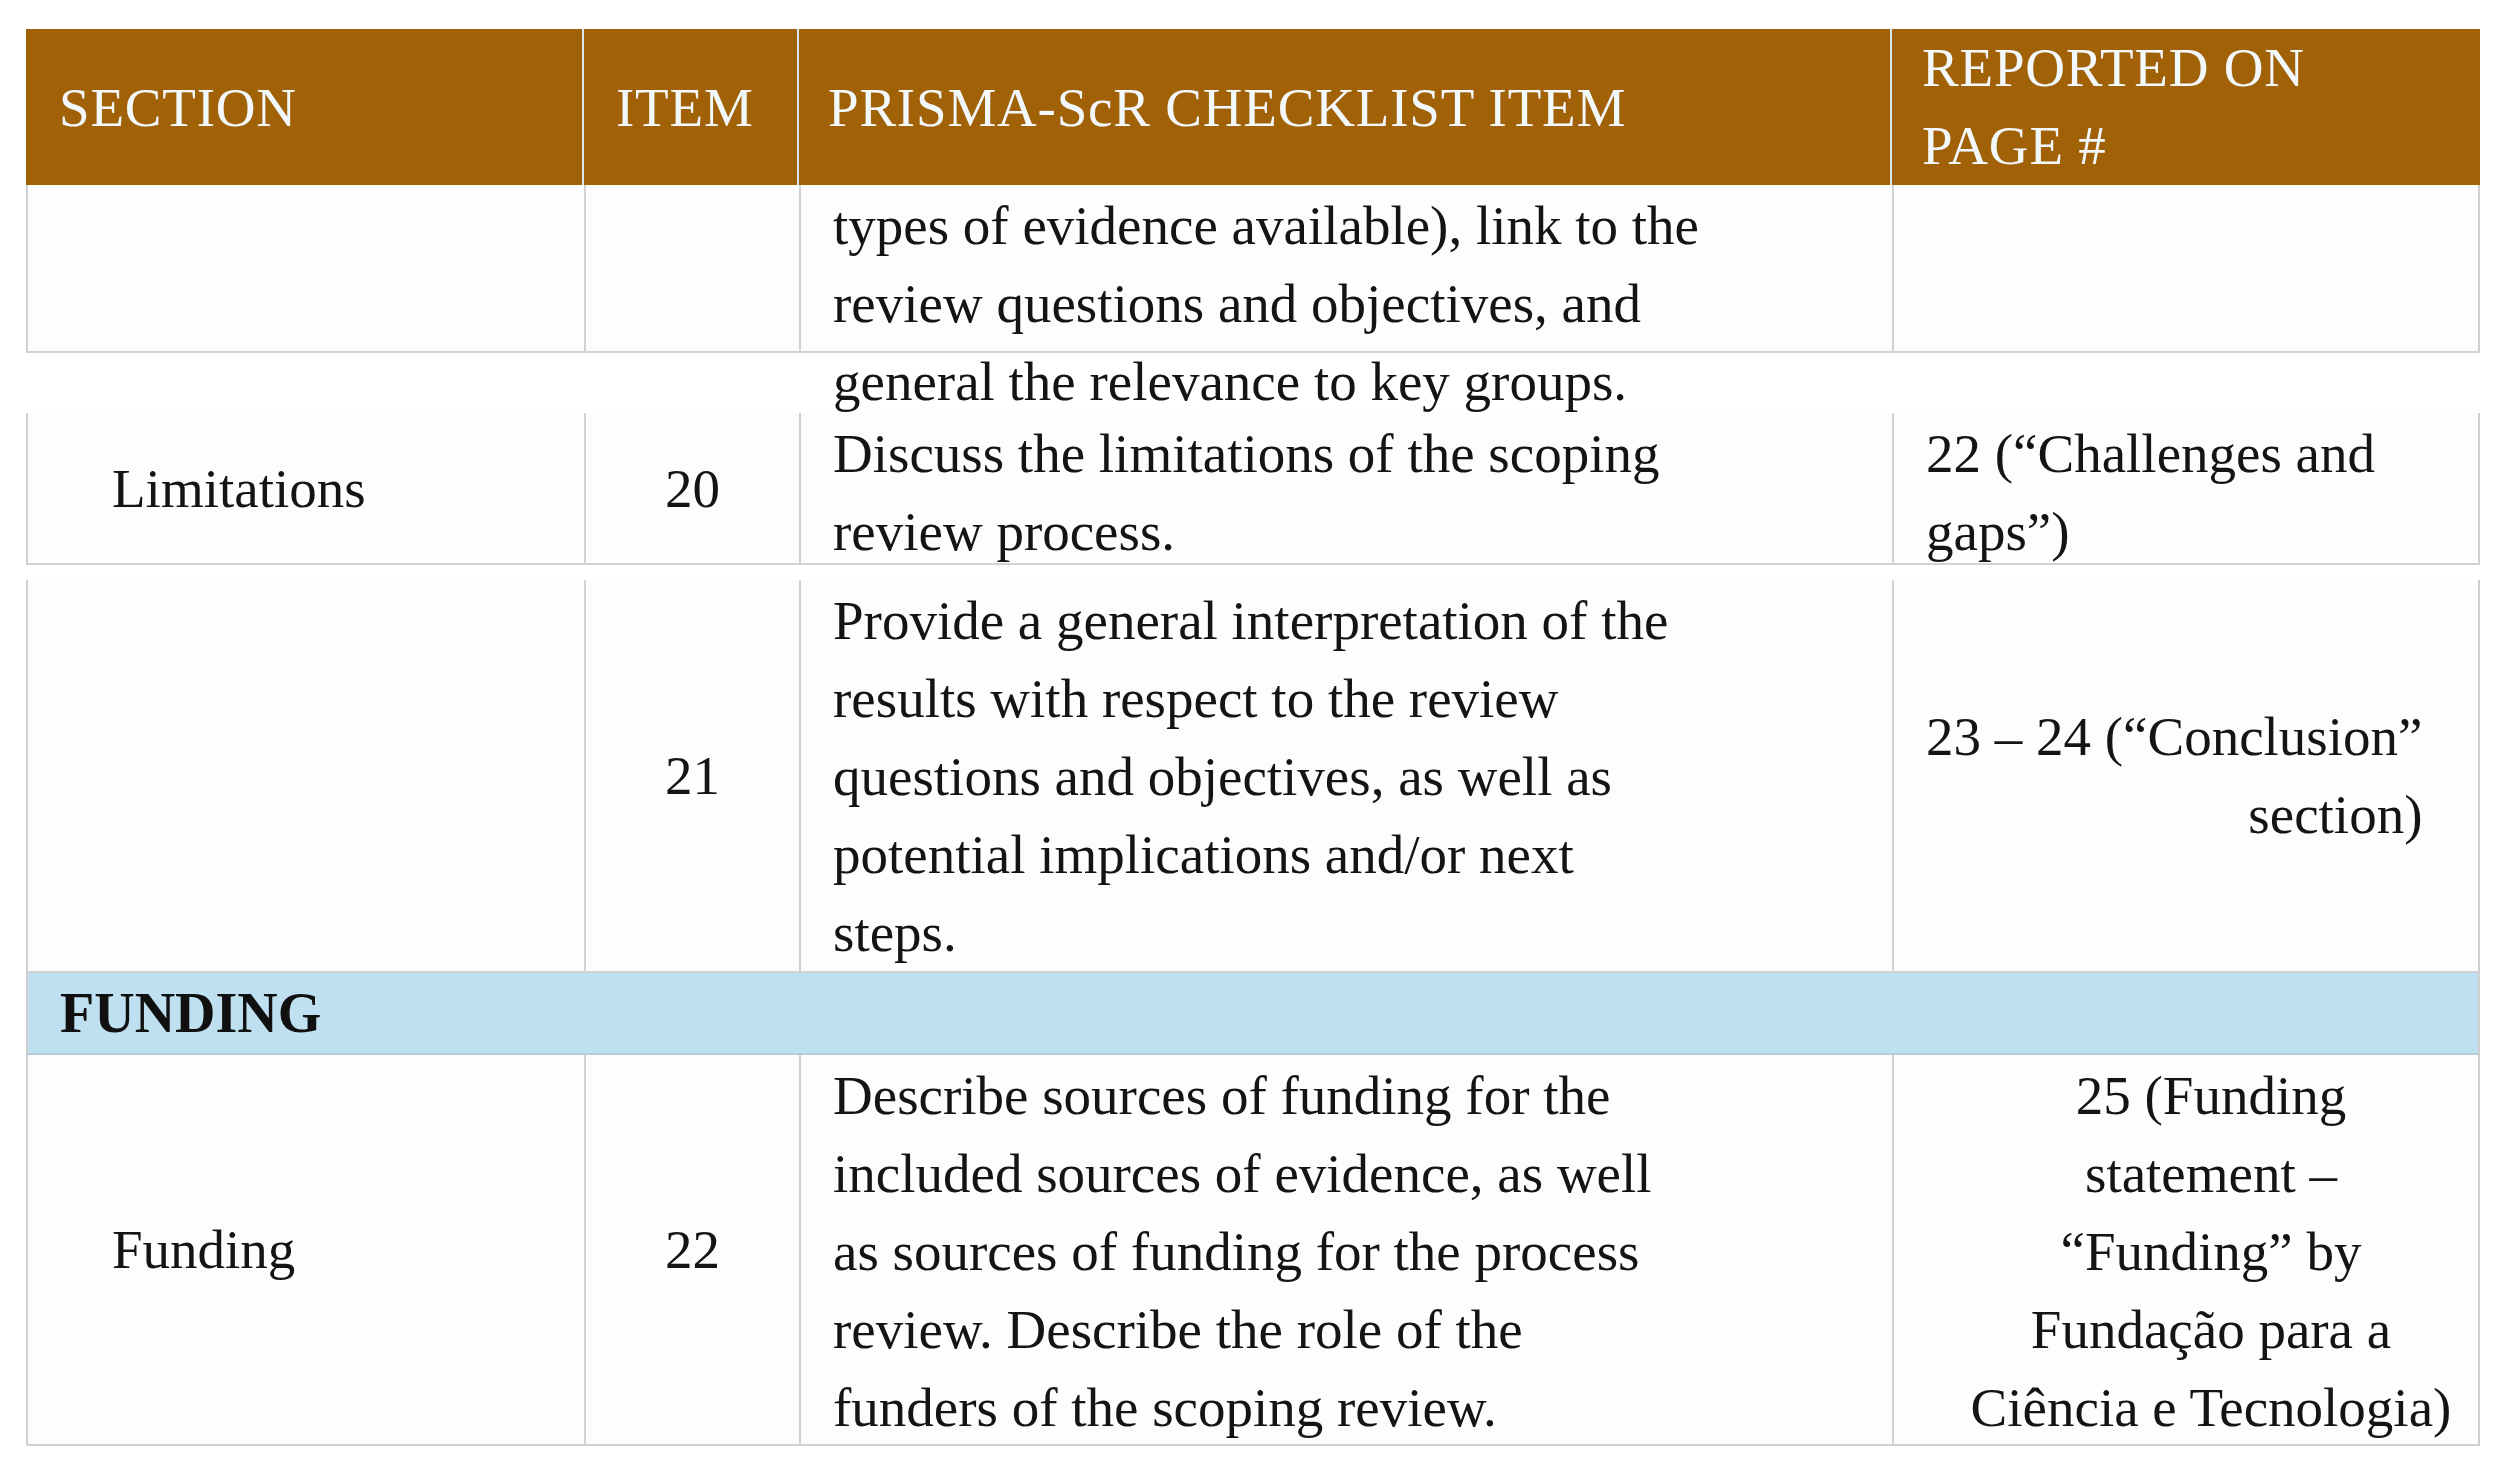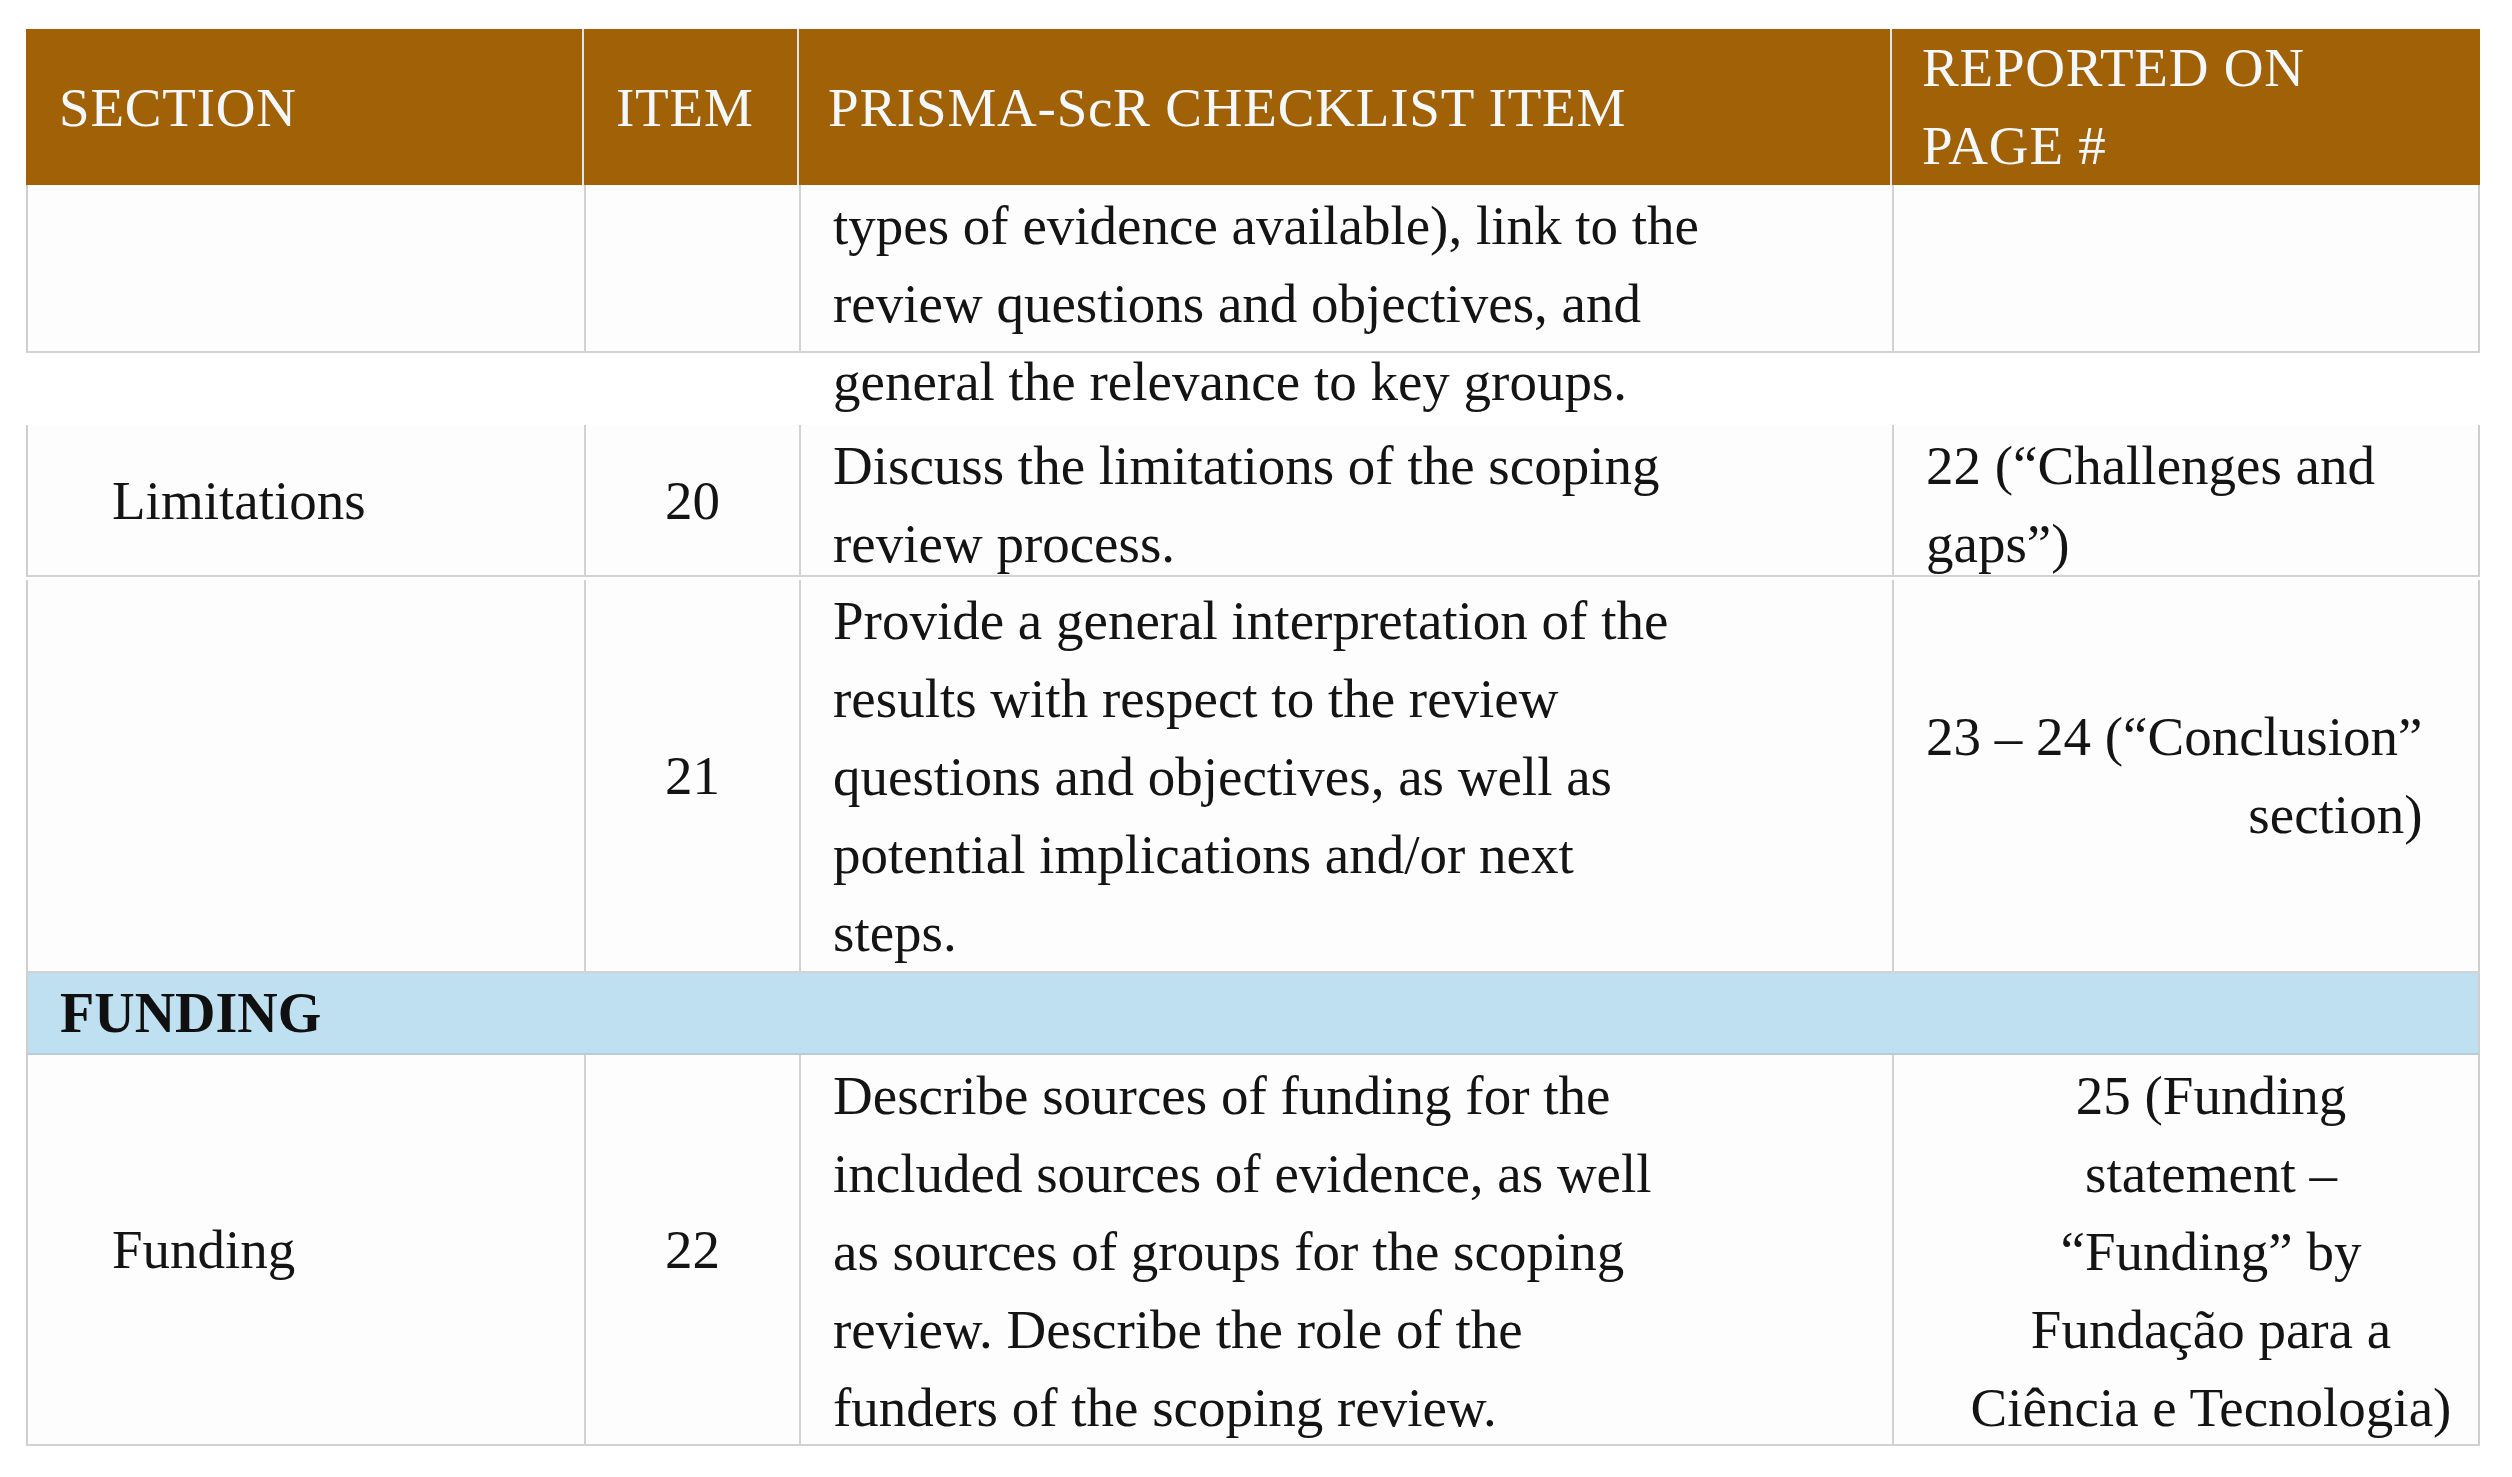--- a/index.html
+++ b/index.html
@@ -52,21 +52,21 @@
     <div class="cell c3 div">
       <div class="txt" style="top:1.5px;">
         <div>types of evidence available), link to the</div>
         <div>review questions and objectives, and</div>
         <div>general the relevance to key groups.</div>
       </div>
     </div>
     <div class="cell c4 div"></div>
   </div>
 
-  <div class="row body-row" style="top:396px;height:152px;text-decoration:underline;">
+  <div class="row body-row" style="top:384px;height:152px;text-decoration:underline;">
     <div class="cell c1 vcenter">
       <span class="label">Limitations</span>
     </div>
     <div class="cell c2 div vcenter">
       <span class="num">20</span>
     </div>
     <div class="cell c3 div">
       <div class="txt" style="top:1.5px;">
         <div>Discuss the limitations of the scoping</div>
         <div>review process.</div>
@@ -109,21 +109,21 @@
     <div class="cell c1 vcenter">
       <span class="label">Funding</span>
     </div>
     <div class="cell c2 div vcenter">
       <span class="num">22</span>
     </div>
     <div class="cell c3 div">
       <div class="txt" style="top:1.5px;">
         <div>Describe sources of funding for the</div>
         <div>included sources of evidence, as well</div>
-        <div>as sources of groups for the scoping</div>
+        <div>as sources of funding for the process</div>
         <div>review. Describe the role of the</div>
         <div>funders of the scoping review.</div>
       </div>
     </div>
     <div class="cell c4 div">
       <div class="txt" style="top:1.5px;text-align:center;">
         <div>25 (Funding</div>
         <div>statement –</div>
         <div>“Funding” by</div>
         <div>Fundação para a</div>

